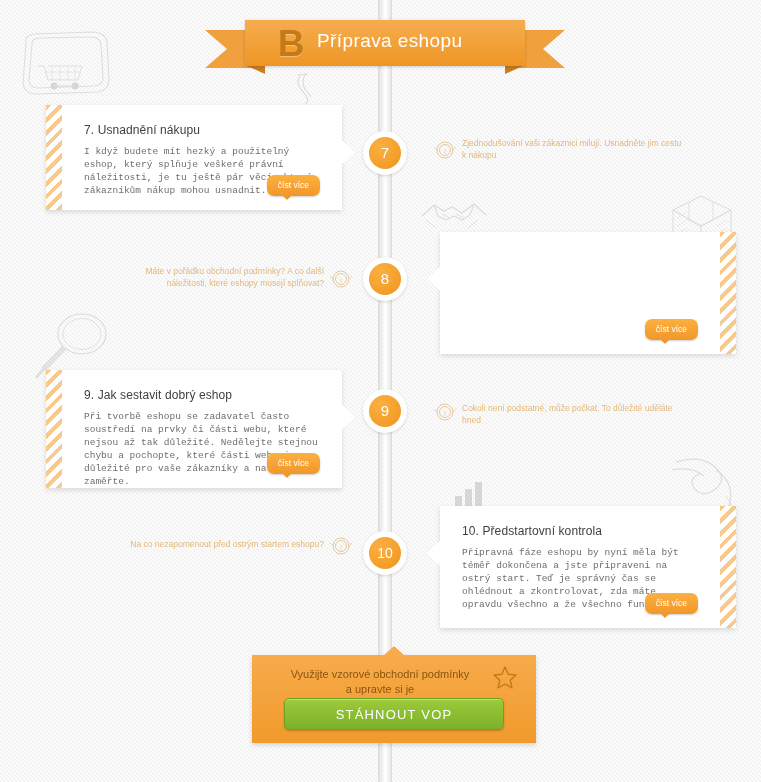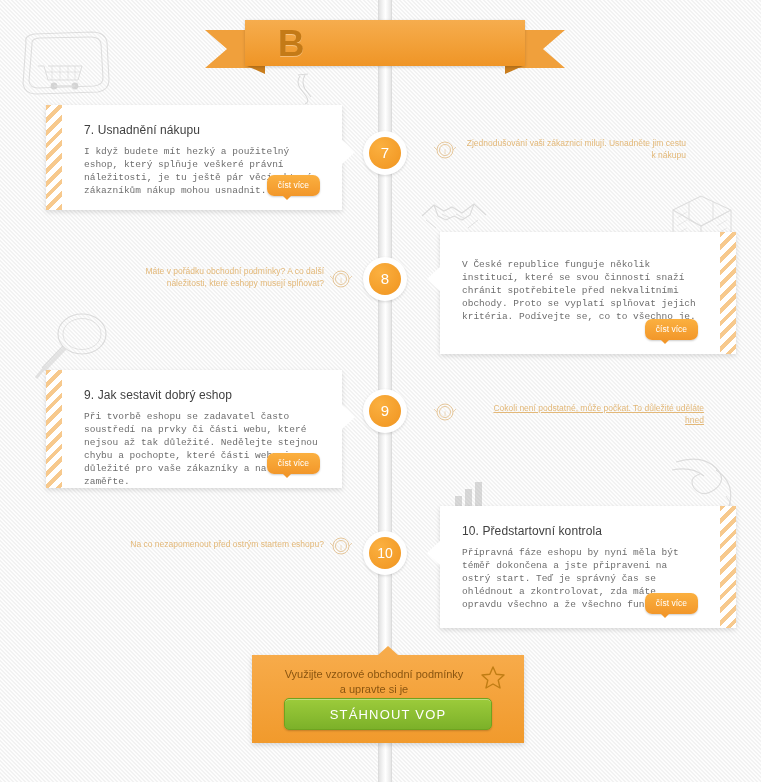--- a/index.html
+++ b/index.html
@@ -86,31 +86,32 @@
     border-left:4px solid transparent;border-right:4px solid transparent;
     border-top:4px solid #f2972a;
   }
   
   .ptr{position:absolute;top:34px;width:14px;height:26px;background:#fff;}
   .ptr.r{right:-13px;clip-path:polygon(0 0,100% 50%,0 100%);}
   .ptr.l{left:-13px;clip-path:polygon(100% 0,0 50%,100% 100%);}
 
   
   .note{position:absolute;color:#e3b878;font-size:8.5px;line-height:12px;}
-  .note.right{text-align:right;}
+  .note.right{text-align:left;}
   .note.left{text-align:right;}
   .seal{
     position:absolute;width:22px;height:22px;opacity:.75;
   }
 
   
   .cta{
     position:absolute;left:252px;top:655px;width:272px;height:88px;
     background:linear-gradient(to bottom,#f7ab4a,#f19a2c);
     box-shadow:0 2px 5px rgba(0,0,0,.15);
+    padding-left:12px;
   }
   .cta:before{
     content:"";position:absolute;left:50%;top:-9px;margin-left:-10px;
     border-left:10px solid transparent;border-right:10px solid transparent;
     border-bottom:9px solid #f7ab4a;
   }
   .cta .ctatext{
     position:absolute;left:22px;right:50px;top:12px;
     color:#8a5510;font-size:11px;line-height:15px;text-align:center;
   }
@@ -201,20 +202,21 @@
     </svg>
   </div>
 
   <div class="banner">
     <div class="tail l"></div>
     <div class="tail r"></div>
     <div class="tailshadow l"></div>
     <div class="tailshadow r"></div>
     <div class="main"></div>
     <div class="letter">B</div>
+    <div class="btitle">Příprava eshopu</div>
   </div>
 
   <div class="node n7" style="left:363px;top:131px;">
     <div class="ring"></div>
     <div class="dot">7</div>
   </div>
   <div class="node n8" style="left:363px;top:257px;">
     <div class="ring"></div>
     <div class="dot">8</div>
   </div>
@@ -248,21 +250,20 @@
         <circle cx="11" cy="11" r="5.5"></circle>
       <path d="M3 11 L0 8 M19 11 L22 8" stroke-width=".8"></path>
       <text x="11" y="14.5" font-size="7" fill="#e0b77c" stroke="none" text-anchor="middle">i</text>
     </svg>
   </div>
 
   <div class="card right" style="left:440px;top:232px;width:296px;height:122px;">
     <div class="stripe r"></div>
     <div class="inner">
       <div class="pad">
-        <p>V České republice funguje několik institucí, které se svou činností snaží chránit spotřebitele před nekvalitními obchody. Proto se vyplatí splňovat jejich kritéria. Podívejte se, co to všechno je.</p>
       </div>
       <button class="more">číst více</button>
     </div>
     <div class="ptr l"></div>
   </div>
 
   <div class="note left" style="left:112px;top:265px;width:212px;">
     <span>Máte v pořádku obchodní podmínky? A co další náležitosti, které eshopy musejí splňovat?</span>
   </div>
   <div class="seal" style="left:330px;top:268px;">
@@ -279,21 +280,21 @@
     <div class="inner">
       <div class="pad">
         <h3>9. Jak sestavit dobrý eshop</h3>
         <p>Při tvorbě eshopu se zadavatel často soustředí na prvky či části webu, které nejsou až tak důležité. Nedělejte stejnou chybu a pochopte, které části webu jsou důležité pro vaše zákazníky a na ty se zaměřte.</p>
       </div>
       <button class="more">číst více</button>
     </div>
     <div class="ptr r"></div>
   </div>
 
-  <div class="note right" style="left:486px;top:402px;width:218px;text-decoration:underline;">
+  <div class="note right" style="left:462px;top:402px;width:218px;">
     <span>Cokoli není podstatné, může počkat. To důležité uděláte hned</span>
   </div>
   <div class="seal" style="left:434px;top:401px;">
     <svg width="22" height="22" viewBox="0 0 22 22" fill="none" stroke="#e0b77c" stroke-width="1">
       <circle cx="11" cy="11" r="8"></circle>
         <circle cx="11" cy="11" r="5.5"></circle>
       <path d="M3 11 L0 8 M19 11 L22 8" stroke-width=".8"></path>
       <text x="11" y="14.5" font-size="7" fill="#e0b77c" stroke="none" text-anchor="middle">i</text>
     </svg>
   </div>

